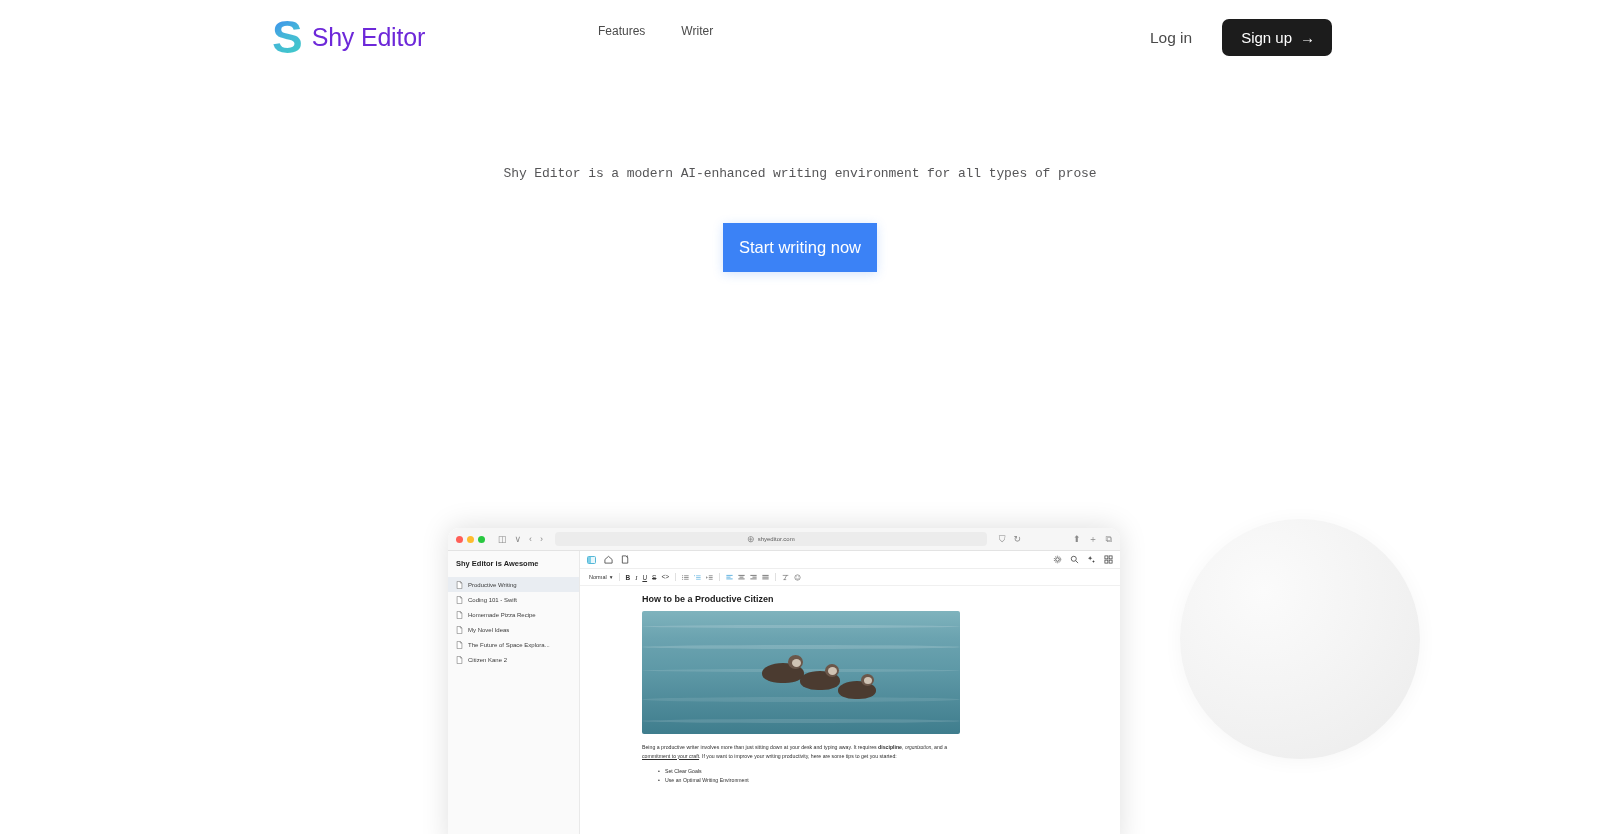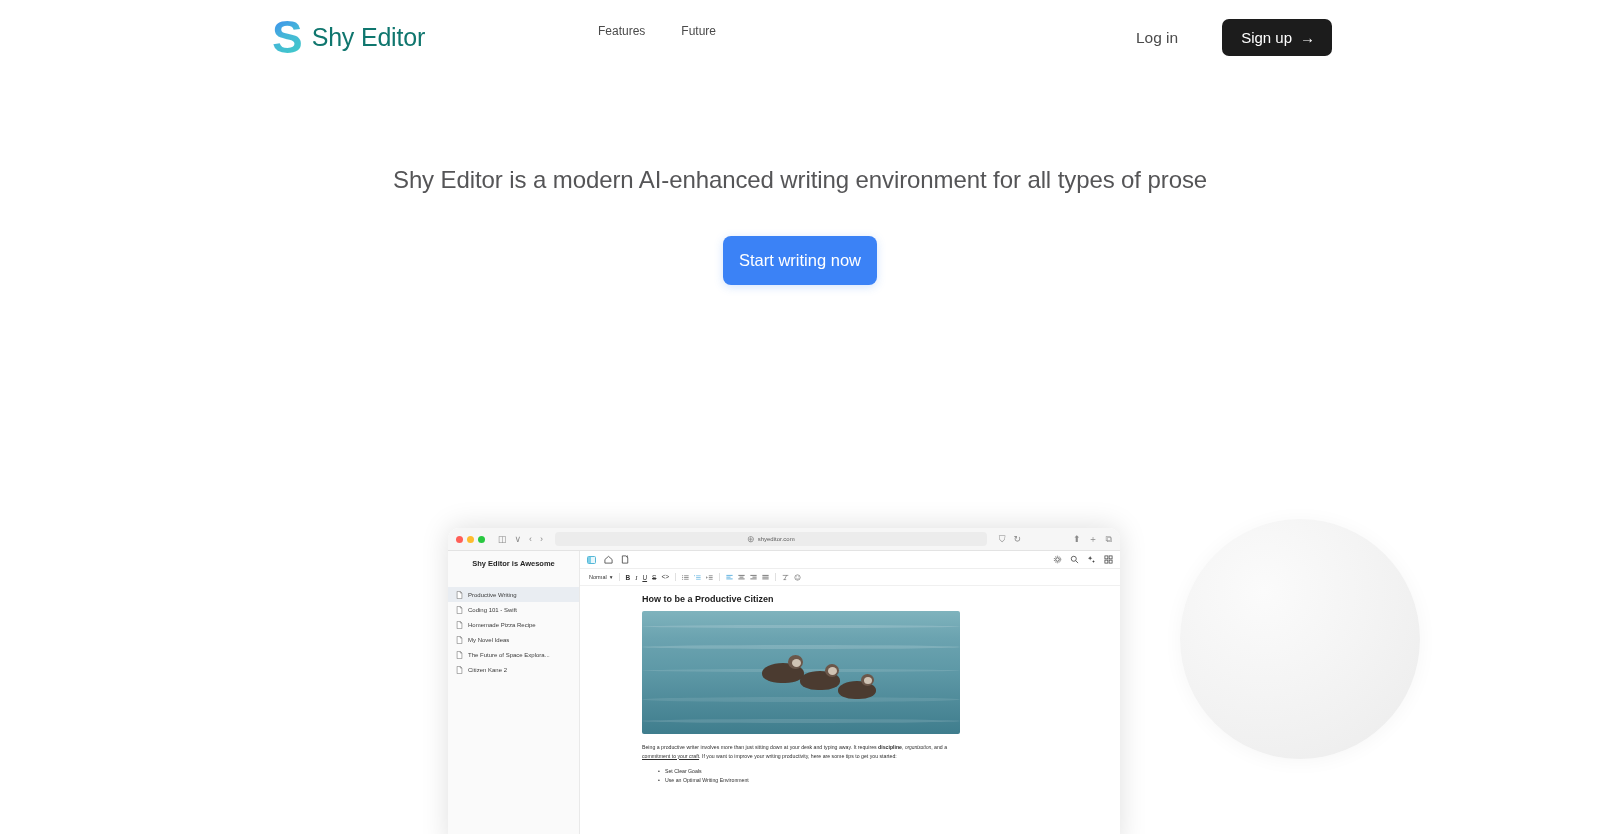--- a/index.html
+++ b/index.html
@@ -24,49 +24,49 @@
     position: absolute; top: 0; left: 0; width: 1600px; height: 74px;
     display: flex; align-items: center;
   }
   .brand { position: absolute; left: 272px; top: 13px; display: flex; align-items: center; gap: 9px; }
   .logo-s {
     font-size: 46px; font-weight: bold; line-height: 48px;
     background: linear-gradient(150deg, #3b82f6 0%, #45b6d8 45%, #3ed0c4 100%);
     -webkit-background-clip: text; background-clip: text; color: transparent;
     font-family: "Liberation Sans", sans-serif;
   }
-  .brand-name { font-size: 25px; color: #0f766e; letter-spacing: -0.2px; }
+  .brand-name { font-size: 25px; color: #6d28d9; letter-spacing: -0.2px; }
 
   .nav-center { position: absolute; left: 598px; top: 24px; display: flex; gap: 36px; }
   .nav-link { font-size: 12px; color: #4a4a4a; cursor: pointer; }
 
-  .nav-right { position: absolute; right: 268px; top: 19px; display: flex; align-items: center; gap: 44px; margin-left: 24px; }
+  .nav-right { position: absolute; right: 268px; top: 19px; display: flex; align-items: center; gap: 30px; margin-left: 24px; }
   .login-link { font-size: 15.5px; color: #4a4a4a; cursor: pointer; }
   .signup-btn {
     background: #1c1c1c; color: #fff; border: none; border-radius: 7px;
     padding: 10px 17px 10px 19px; font-size: 15px; cursor: pointer;
     display: flex; align-items: center; gap: 8px; font-family: "Liberation Sans", sans-serif;
   }
   .arrow-glyph { font-size: 15px; line-height: 1; }
 
   
   .hero { position: absolute; top: 145px; left: 0; width: 1600px; text-align: center; }
   .hero h1 {
     font-size: 88px; line-height: 94px; font-weight: bold;
     color: #18181b; letter-spacing: -2.5px;
   }
   .grad-word {
     display: block;
     background: linear-gradient(90deg, #3b82f6 0%, #4aa8e0 50%, #3ed0c4 100%);
     -webkit-background-clip: text; background-clip: text; color: transparent;
   }
-  .subtitle { margin-top: 21px; font-size: 24px; color: #555557; letter-spacing: -0.1px; }
+  .subtitle { margin-top: 21px; font-size: 13px; color: #555557; letter-spacing: -0.1px; font-family: Liberation Mono, monospace; }
   .cta-wrap { margin-top: 42px; }
   .cta-btn {
-    background: #3b82f6; color: #fff; border: none; border-radius: 8px;
+    background: #3b82f6; color: #fff; border: none; border-radius: 0;
     padding: 15px 16px; font-size: 16.5px; cursor: pointer;
     font-family: "Liberation Sans", sans-serif;
     box-shadow: 0 2px 10px rgba(59,130,246,0.22);
   }
 
   
   .mockup {
     position: absolute; left: 448px; top: 528px; width: 672px; height: 320px;
     background: #fff; border-radius: 11px 11px 0 0;
     box-shadow: 0 -1px 28px rgba(0,0,0,0.13);
@@ -84,21 +84,21 @@
   .url-pill {
     flex: 1; margin: 0 6px; height: 14px; background: #ececec; border-radius: 4px;
     display: flex; align-items: center; justify-content: center; gap: 3px;
   }
   .url-text { font-size: 6px; color: #5d5d5d; }
   .bar-right { display: flex; align-items: center; gap: 8px; }
 
   
   .app { display: flex; height: 297px; background: #fff; }
   .app-sidebar { width: 132px; background: #fafafa; border-right: 1px solid #e9e9e9; padding-top: 8px; }
-  .side-title { font-size: 7.5px; font-weight: bold; color: #1f1f1f; padding: 0 8px 19px 8px; text-align: center; }
+  .side-title { font-size: 7.5px; font-weight: bold; color: #1f1f1f; padding: 0 8px 9px 8px; }
   .file-item {
     display: flex; align-items: center; gap: 5px;
     padding: 3.5px 8px; font-size: 6px; color: #3b3b3b; cursor: pointer;
   }
   .file-item.active { background: #e9edf2; }
   .doc-ico { width: 7px; height: 8px; flex: 0 0 auto; }
 
   .app-main { flex: 1; display: flex; flex-direction: column; }
   .app-topbar {
     height: 18px; display: flex; align-items: center; justify-content: space-between;
@@ -156,21 +156,21 @@
 
   <div class="header">
 
     <div class="brand">
       <span class="logo-s">S</span>
       <span class="brand-name">Shy Editor</span>
     </div>
 
     <div class="nav-center">
       <span class="nav-link">Features</span>
-      <span class="nav-link">Future</span>
+      <span class="nav-link">Writer</span>
     </div>
 
     <div class="nav-right">
       <span class="login-link">Log in</span>
       <button class="signup-btn">
         <span>Sign up</span>
         <span class="arrow-glyph">→</span>
       </button>
     </div>
   </div>

